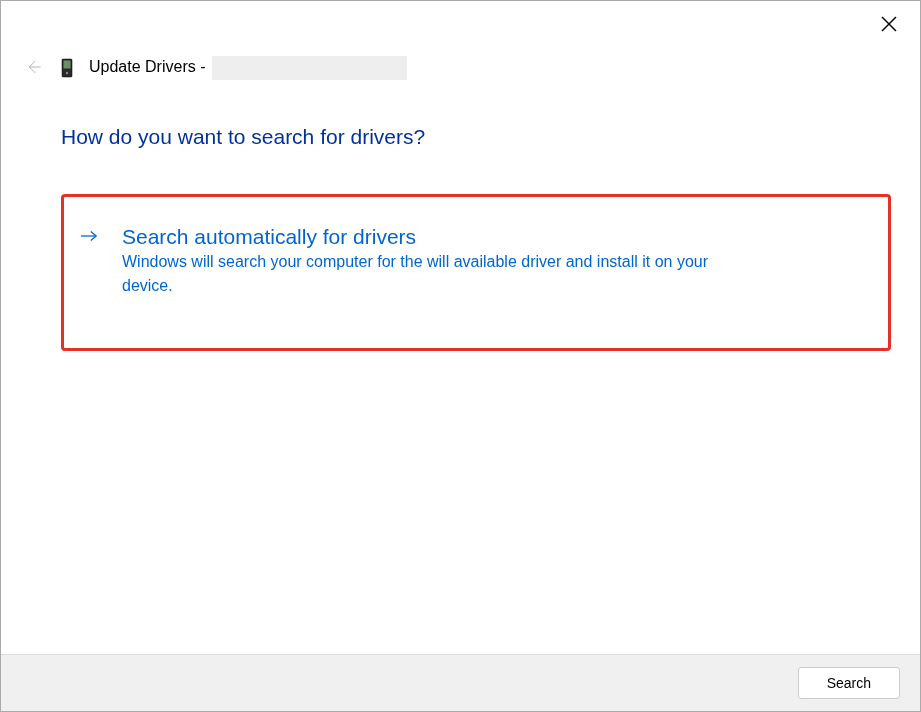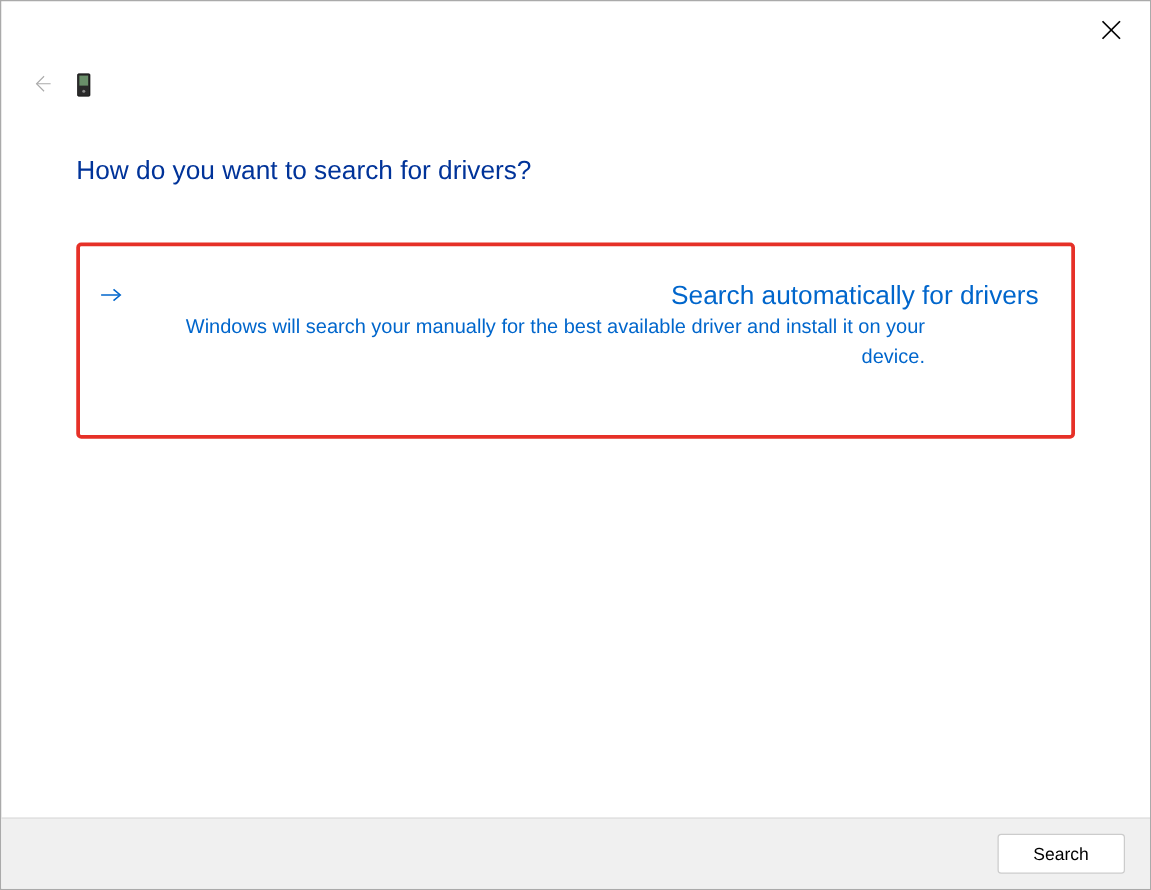--- a/index.html
+++ b/index.html
@@ -80,42 +80,41 @@
     }
     .redacted-box {
       display: inline-block;
       width: 195px;
       height: 24px;
       background: #eeeeee;
       vertical-align: middle;
       margin-left: 2px;
     }
     .content {
-      padding: 45px 60px 0 60px;
+      padding: 45px 29px 0 60px;
       flex: 1;
     }
     .main-heading {
       font-size: 21px;
       color: #003399;
       font-weight: 400;
       margin-bottom: 45px;
     }
     .option-card {
       padding: 26px 26px 50px 16px;
       margin-bottom: 28px;
       cursor: pointer;
     }
     .option-card.highlighted {
       border: 3px solid #e63027;
       border-radius: 4px;
     }
     .option-inner {
       display: flex;
-      gap: 10px;
-      text-align: right;
+      gap: 22px;
     }
     .option-arrow {
       flex-shrink: 0;
       width: 20px;
       display: flex;
       align-items: flex-start;
       padding-top: 6px;
     }
     .option-arrow svg {
       width: 18px;
@@ -178,36 +177,39 @@
           </svg>
       </span>
     </button>
     <span class="device-icon">
       <svg viewBox="0 0 12 20">
           <rect x="1" y="1" width="10" height="18" rx="1" fill="#2a2a2a" stroke="#000" stroke-width="0.5"></rect>
           <rect x="2.5" y="2.5" width="7" height="8" fill="#6a8f6a"></rect>
           <circle cx="6" cy="15" r="1.2" fill="#888"></circle>
         </svg>
     </span>
+    <div>
+      <span class="header-title">Update Drivers - </span><span class="redacted-box"></span>
+    </div>
   </div>
 
   <div class="content">
     <h1 class="main-heading">How do you want to search for drivers?</h1>
 
     <div class="option-card highlighted">
       <div class="option-inner">
         <div class="option-arrow">
           <svg viewBox="0 0 20 14">
               <line x1="1" y1="7" x2="17" y2="7" stroke="#0066cc" stroke-width="1.4"></line>
               <path d="M12 2 L18 7 L12 12" stroke="#0066cc" stroke-width="1.4" fill="none"></path>
             </svg>
         </div>
         <div class="option-text">
           <div class="option-title">Search automatically for drivers</div>
-          <div class="option-description">Windows will search your manually for the best available driver and install it on your device.</div>
+          <div class="option-description">Windows will search your computer for the will available driver and install it on your device.</div>
         </div>
       </div>
     </div>
 
   </div>
 
   <div class="footer">
     <button class="cancel-button">Search</button>
   </div>
 

